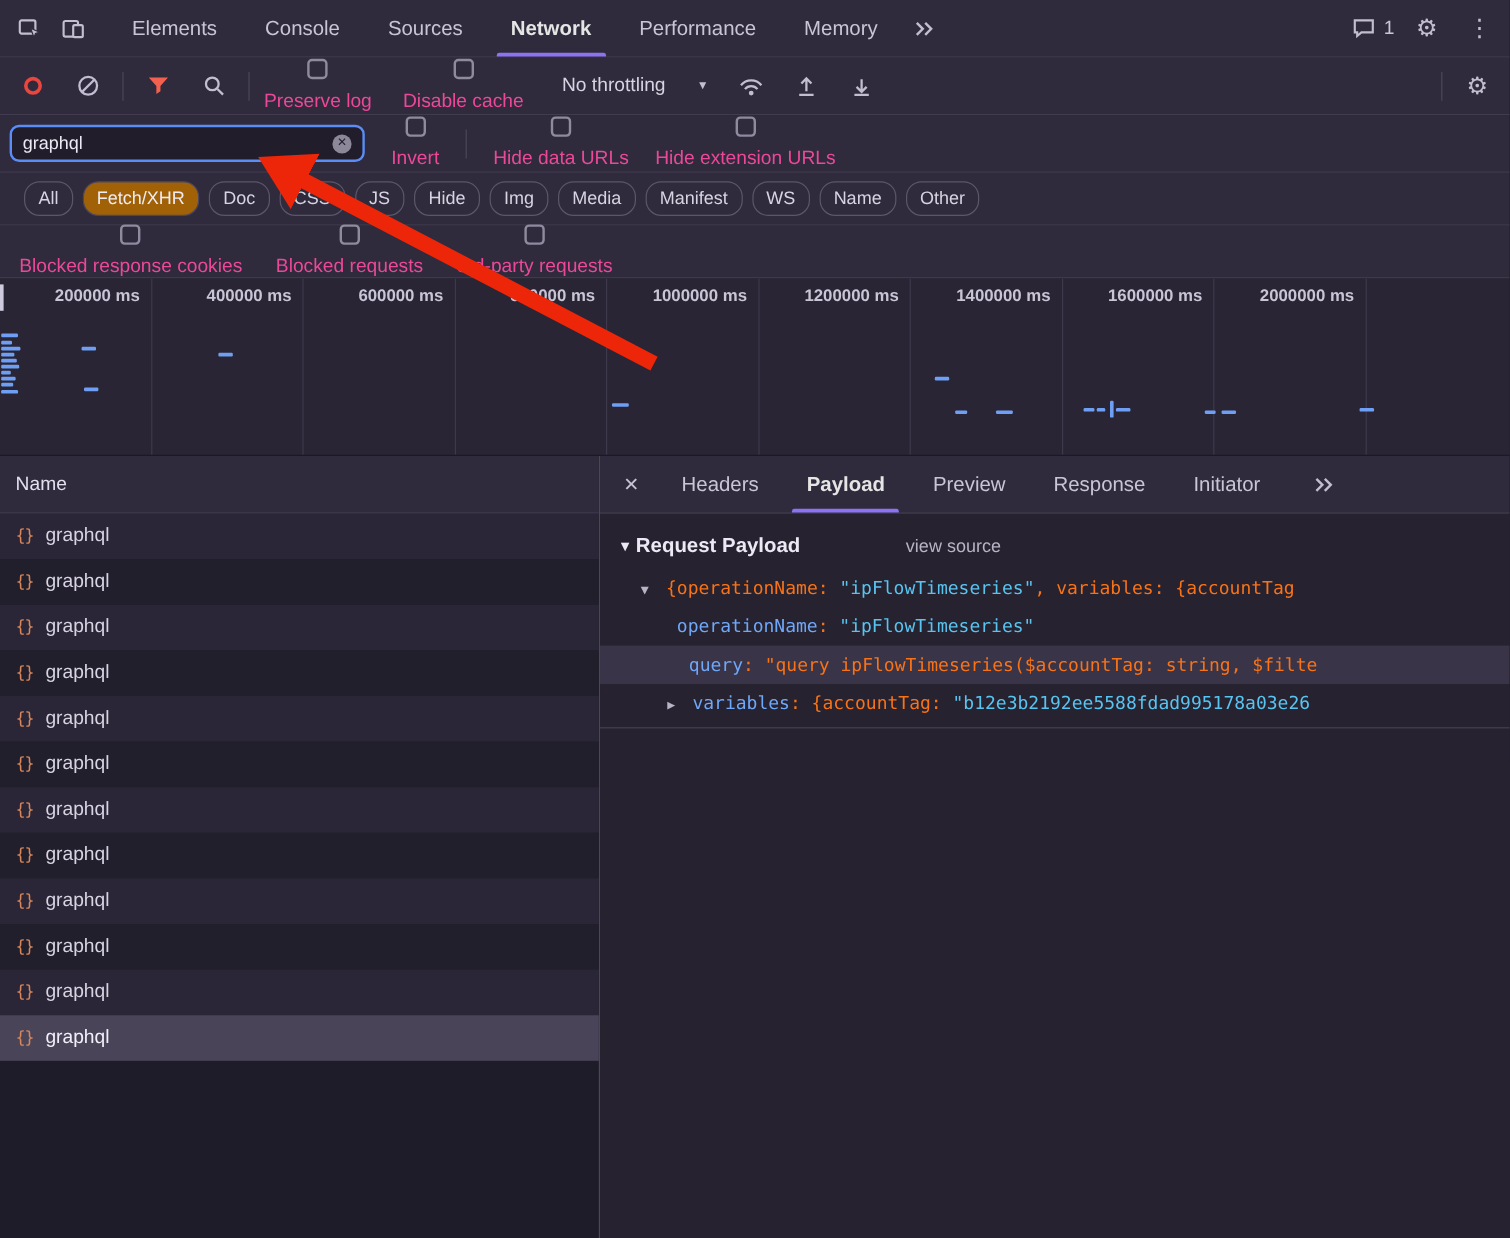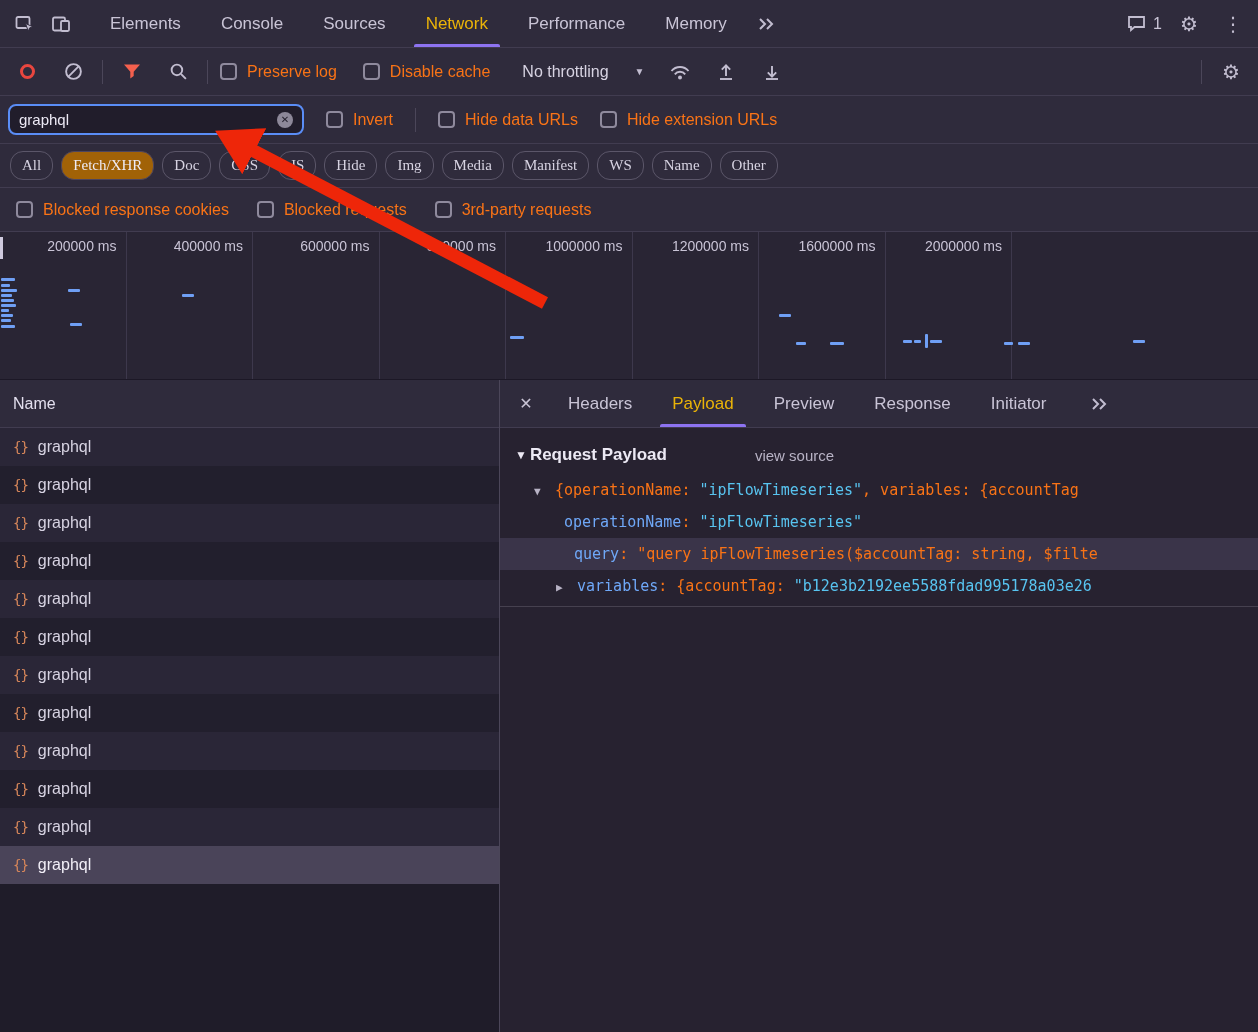--- a/index.html
+++ b/index.html
@@ -12,56 +12,56 @@
     color:#c2bdd0;flex:none;cursor:default;}
   .glyph{font-size:20px;}
   .vdiv{width:1px;height:24px;background:#4b4659;flex:none;}
   .flex-spacer{flex:1;}
 
   
   #tabbar{height:48px;padding:0 8px;gap:2px;}
   .main-tabs{display:flex;height:100%;margin-left:10px;}
   .tab{padding:0 20px;display:flex;align-items:center;height:100%;font-size:17px;
     color:#c9c4d6;position:relative;white-space:nowrap;}
-  .tab.sel{color:#eab308;}
+  .tab.sel{color:#e5e5e5;font-weight:bold;}
   .tab.sel::after{content:"";position:absolute;left:8px;right:8px;bottom:0;height:3px;
     background:#8d73f1;border-radius:2px 2px 0 0;}
   .right-group{margin-left:auto;display:flex;align-items:center;gap:10px;}
   .issues{display:flex;align-items:center;gap:7px;font-size:16px;color:#c9c4d6;}
 
   
   #net-toolbar{height:48px;padding:0 10px;gap:12px;}
   .record-dot{width:15px;height:15px;border-radius:50%;border:3.5px solid #e9463f;display:block;}
   .cb{width:17px;height:17px;border:2px solid #8f8a9d;border-radius:4px;background:transparent;flex:none;}
-  .cb-group{display:flex;align-items:center;gap:10px;font-size:16px;color:#f97316;white-space:nowrap;}
+  .cb-group{display:flex;align-items:center;gap:10px;font-size:16px;color:#ec4899;white-space:nowrap;flex-direction:column;}
   #net-toolbar .cb-group{margin-right:14px;}
   .select{display:flex;align-items:center;gap:26px;font-size:16px;color:#d7d3e2;padding:0 6px;white-space:nowrap;}
   .caret{font-size:10px;color:#c2bdd0;}
 
   
   #filter-row{height:48px;padding:0 8px;gap:22px;}
   #filter-input{width:296px;height:31px;background:#211d2b;border:2px solid #5a8df6;
     border-radius:8px;display:flex;align-items:center;padding:0 9px;gap:8px;flex:none;}
   #filter-input input{flex:1;min-width:0;background:transparent;border:none;outline:none;
     color:#ece9f4;font-size:15px;font-family:"Liberation Sans",sans-serif;}
   .clear-btn{width:16px;height:16px;border-radius:50%;background:#8d8899;color:#211d2b;
     font-size:10px;line-height:16px;text-align:center;flex:none;}
 
   
-  #chips{height:44px;gap:8px;padding:0 10px;font-family:Liberation Serif, serif;}
+  #chips{height:44px;gap:8px;padding:0 20px;}
   .chip{border:1px solid #5b5669;border-radius:13px;padding:5px 11px;font-size:15px;
     color:#d7d3e2;white-space:nowrap;}
   .chip.sel{background:#a16207;border-color:#4c455f;color:#efecf6;}
 
   
   #adv-filters{height:44px;gap:28px;padding:0 16px;}
 
   
   #timeline{position:relative;height:148px;background:#292534;border-bottom:1px solid #1c1826;overflow:hidden;}
-  #tl-cols{position:absolute;inset:0;display:flex;}
+  #tl-cols{position:absolute;inset:0;display:flex;font-weight:bold;}
   .tl-col{width:126.5px;flex:none;border-right:1px solid #3d384c;font-size:14px;color:#c9c4d6;
     text-align:right;padding:6px 9px 0 0;overflow:hidden;white-space:nowrap;}
   #tl-marks{position:absolute;inset:0;}
   .mark{position:absolute;background:#6f9ff4;border-radius:1px;height:3px;}
   .tl-tick{position:absolute;left:0;top:5px;width:3px;height:22px;background:#cfcade;}
 
   
   #split{display:flex;height:652px;}
   #left{width:500px;flex:none;background:#1f1c29;border-right:1px solid #4b4659;
     display:flex;flex-direction:column;}
@@ -257,20 +257,21 @@
     </div>
 
   <div id="timeline">
     <div id="tl-cols">
         <div class="tl-col">200000 ms</div>
         <div class="tl-col">400000 ms</div>
         <div class="tl-col">600000 ms</div>
         <div class="tl-col">800000 ms</div>
         <div class="tl-col">1000000 ms</div>
         <div class="tl-col">1200000 ms</div>
+        <div class="tl-col">1400000 ms</div>
         <div class="tl-col">1600000 ms</div>
         <div class="tl-col">2000000 ms</div>
       </div>
     <div id="tl-marks">
         <div class="mark" style="left: 1px; top: 46px; width: 14px; height: 3px;"></div>
         <div class="mark" style="left: 1px; top: 52px; width: 9px; height: 3px;"></div>
         <div class="mark" style="left: 1px; top: 57px; width: 16px; height: 3px;"></div>
         <div class="mark" style="left: 1px; top: 62px; width: 11px; height: 3px;"></div>
         <div class="mark" style="left: 1px; top: 67px; width: 13px; height: 3px;"></div>
         <div class="mark" style="left: 1px; top: 72px; width: 15px; height: 3px;"></div>

